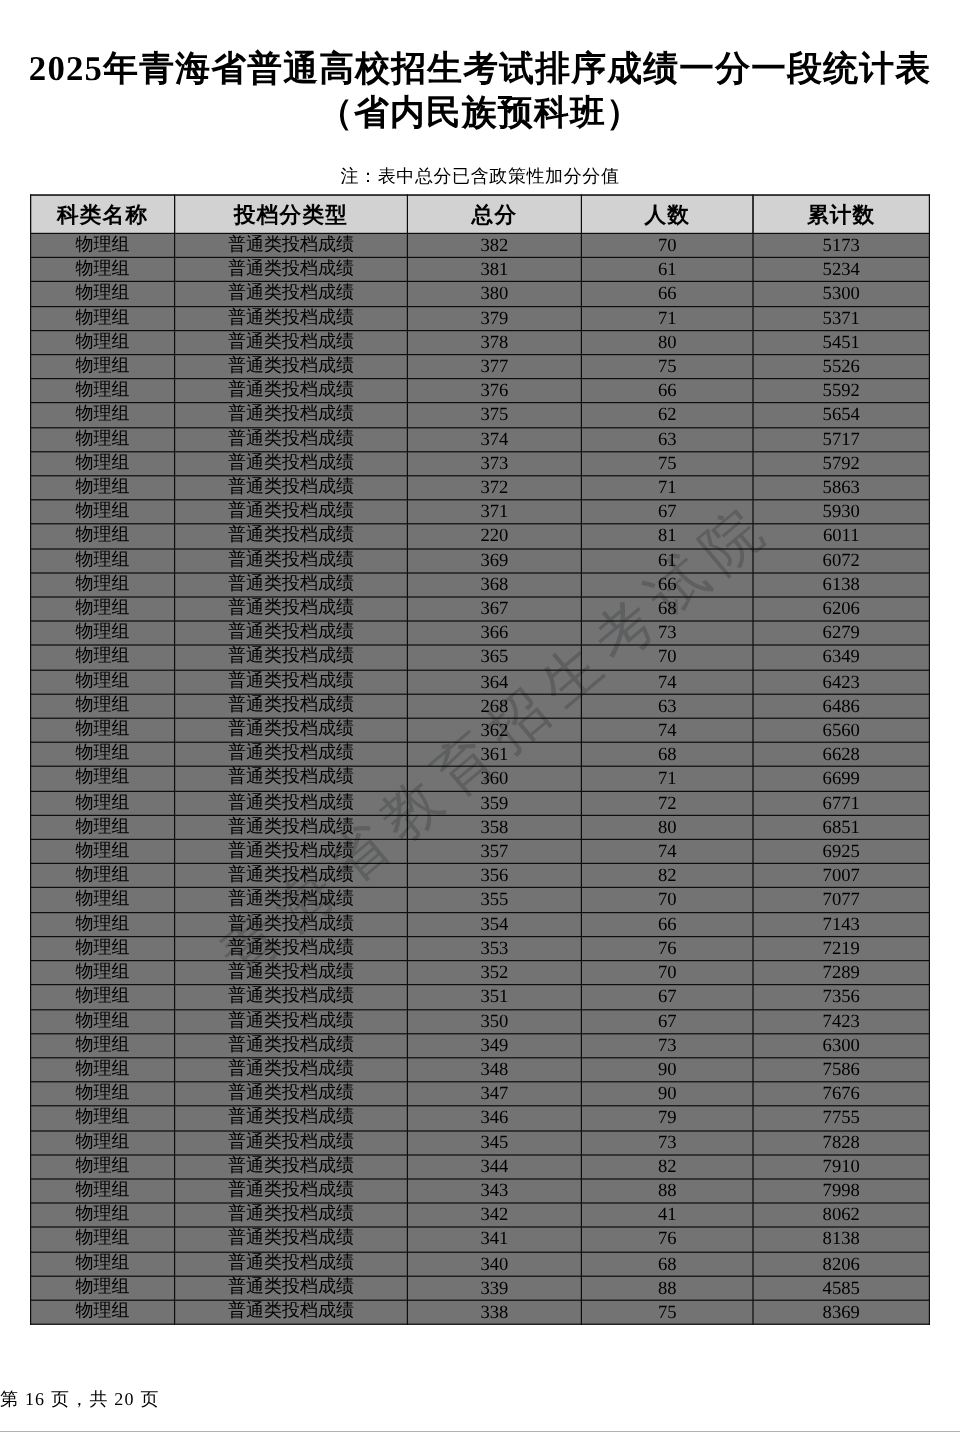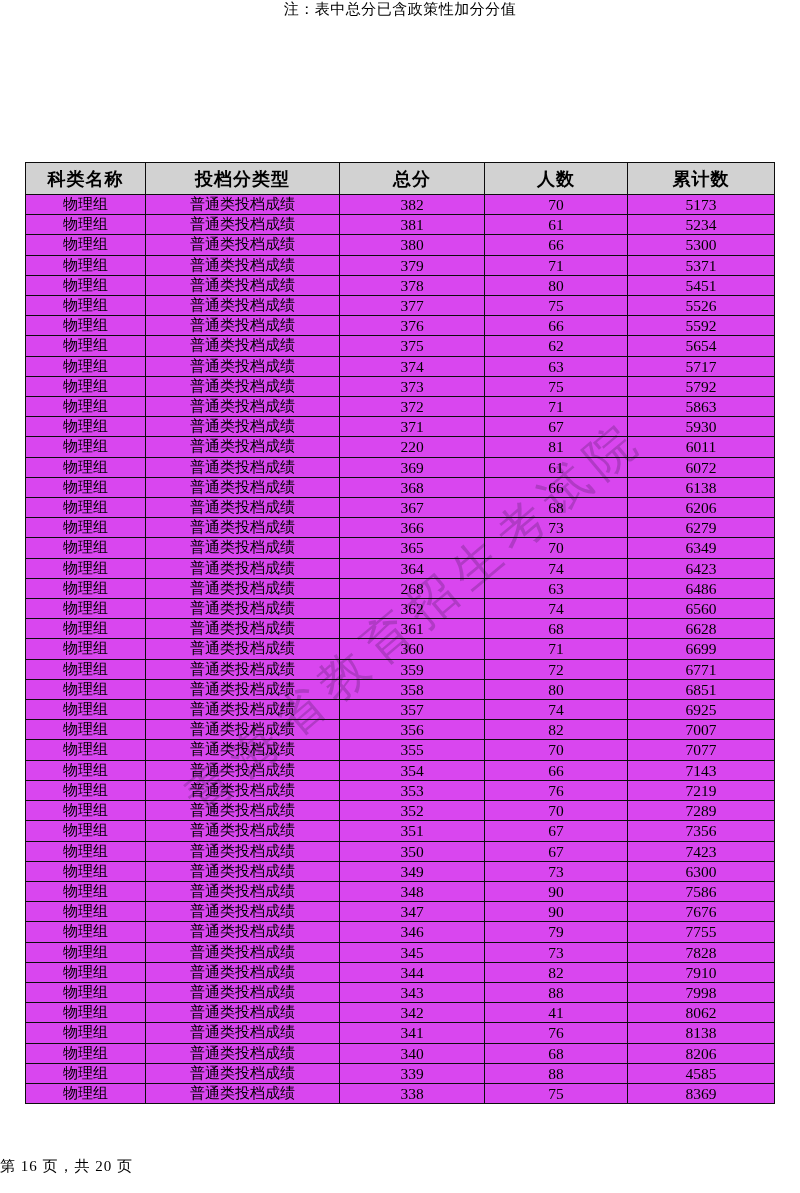--- a/index.html
+++ b/index.html
@@ -14,31 +14,32 @@
   }
   .title{
     margin-top:40px;
     text-align:center;
     font-size:29px;
     font-weight:700;
     line-height:36px;
     letter-spacing:1px;
   }
   .note{
+    margin-top:26px;
     text-align:center;
     font-size:15px;
     letter-spacing:0.5px;
   }
   table.score-table{
     position:absolute;
     left:25px;top:162px;
     width:749px;
     border-collapse:collapse;
     table-layout:fixed;
-    background:#d946ef;
+    background:#737373;
   }
   table.score-table th, table.score-table td{
     border:1.5px solid #0d0d0d;
     text-align:center;
     vertical-align:middle;
     padding:0;
     overflow:hidden;
     white-space:nowrap;
   }
   table.score-table th{
@@ -78,20 +79,24 @@
     text-align:left;
     font-size:15px;
     letter-spacing:1px;
   }
 </style>
 </head>
 <body>
 
 <div class="page">
 
+  <div class="title">
+    <div>2025年青海省普通高校招生考试排序成绩一分一段统计表</div>
+    <div>（省内民族预科班）</div>
+  </div>
 
   <div class="note">注：表中总分已含政策性加分分值</div>
 
   <table class="score-table">
     <colgroup>
       <col style="width:120px">
       <col style="width:194px">
       <col style="width:145px">
       <col style="width:143px">
       <col style="width:147px">

